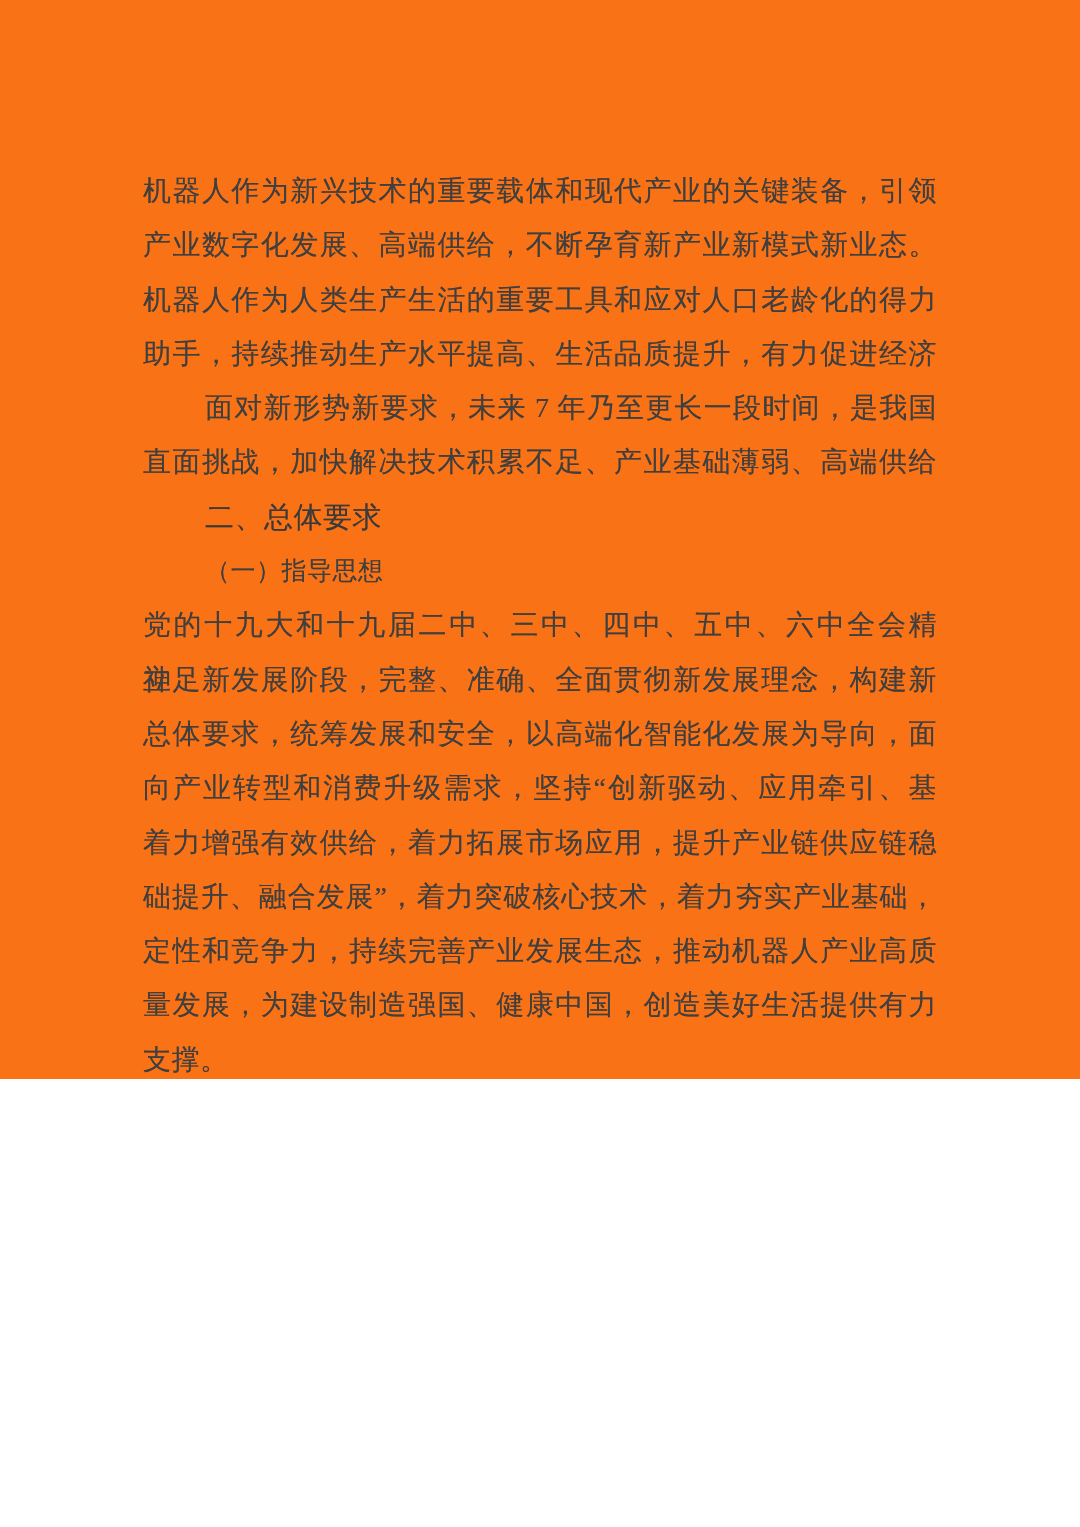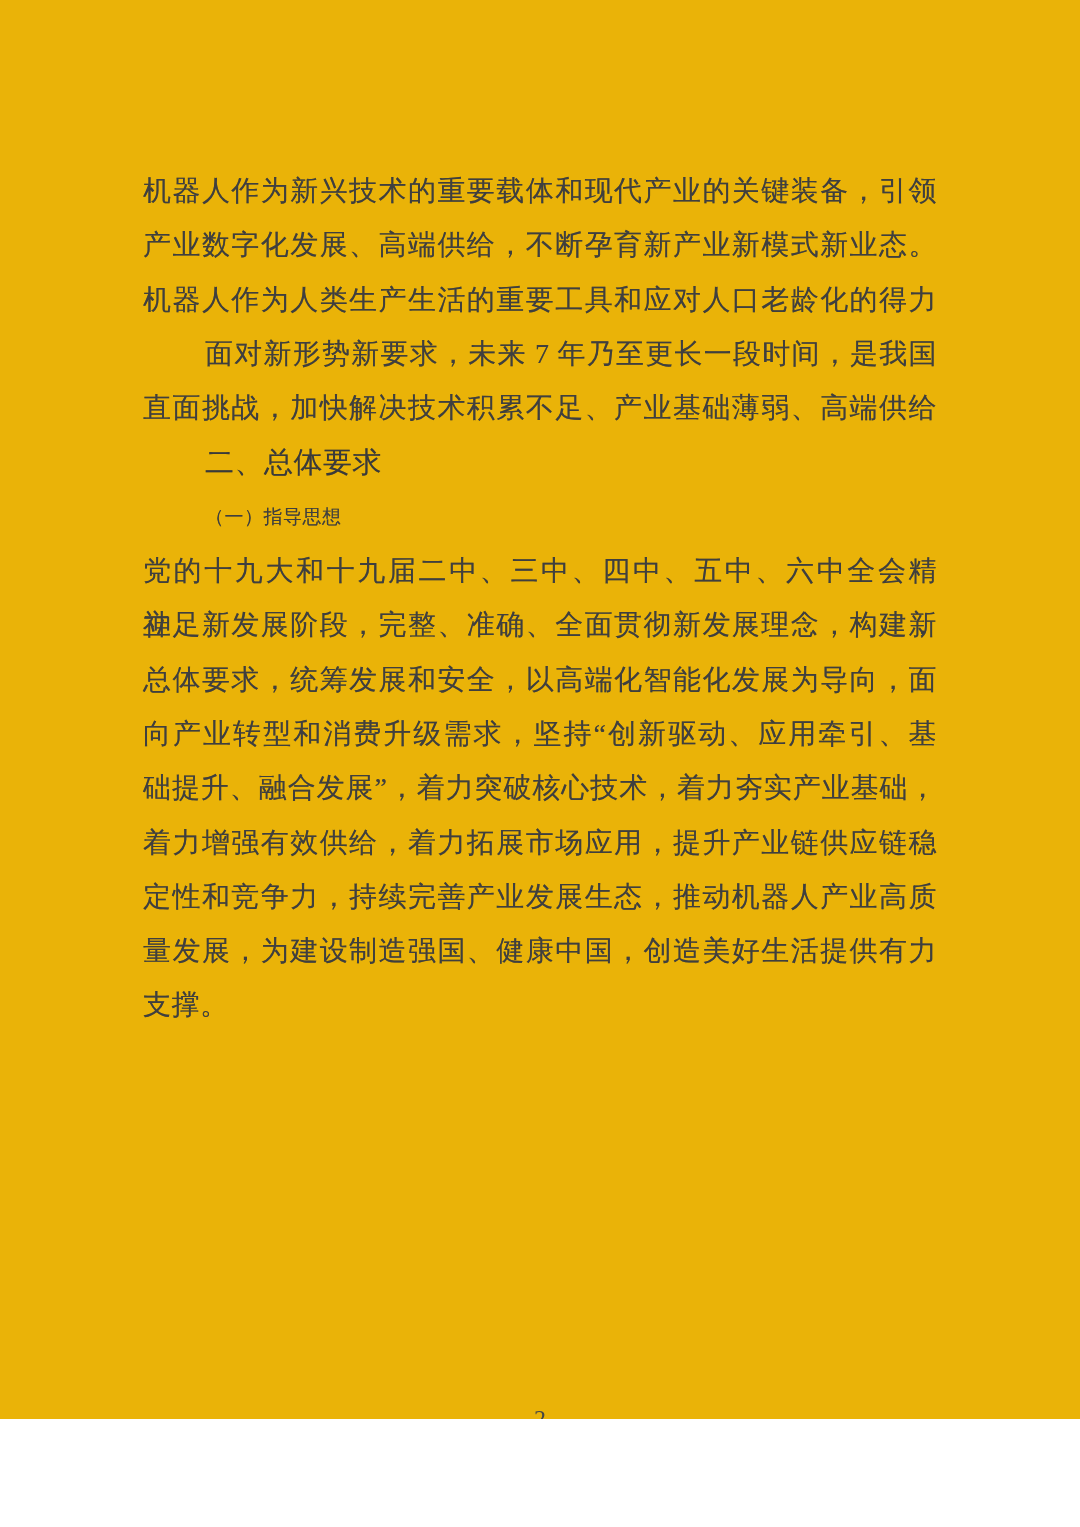--- a/index.html
+++ b/index.html
@@ -3,22 +3,22 @@
 <meta charset="utf-8">
 <style>
   html, body {
     margin: 0;
     padding: 0;
     background: #ffffff;
   }
   .page {
     position: relative;
     width: 1080px;
-    height: 1419px;
-    background: #eab308;
+    height: 1079px;
+    background: #f97316;
     overflow: hidden;
     font-family: "Liberation Serif", "DejaVu Serif", serif;
     color: #3f3f3f;
   }
   .content {
     position: absolute;
     left: 143px;
     top: 164px;
     width: 794px;
   }
@@ -39,21 +39,21 @@
     text-indent: 62px;
   }
   .line.heading {
     font-weight: normal;
     text-align-last: left;
     font-size: 29px;
     color: #3a3a3a;
   }
   .line.subheading {
     text-align-last: left;
-    font-size: 19px;
+    font-size: 25px;
   }
   .page-number {
     position: absolute;
     left: 0;
     right: 0;
     top: 1405px;
     text-align: center;
     font-size: 24px;
     color: #454545;
   }
@@ -61,38 +61,39 @@
 </head>
 <body>
 
 <div class="page">
   <div class="content">
 
     <div>
       <div class="line">机器人作为新兴技术的重要载体和现代产业的关键装备，引领</div>
       <div class="line">产业数字化发展、高端供给，不断孕育新产业新模式新业态。</div>
       <div class="line">机器人作为人类生产生活的重要工具和应对人口老龄化的得力</div>
+      <div class="line">助手，持续推动生产水平提高、生活品质提升，有力促进经济</div>
     </div>
 
     <div>
       <div class="line indent">面对新形势新要求，未来 7 年乃至更长一段时间，是我国</div>
       <div class="line">直面挑战，加快解决技术积累不足、产业基础薄弱、高端供给</div>
     </div>
 
     <div class="line heading indent">二、总体要求</div>
 
     <div class="line subheading indent">（一）指导思想</div>
 
     <div>
       <div class="line">党的十九大和十九届二中、三中、四中、五中、六中全会精神，</div>
       <div class="line">立足新发展阶段，完整、准确、全面贯彻新发展理念，构建新</div>
       <div class="line">总体要求，统筹发展和安全，以高端化智能化发展为导向，面</div>
       <div class="line">向产业转型和消费升级需求，坚持“创新驱动、应用牵引、基</div>
+      <div class="line">着力增强有效供给，着力拓展市场应用，提升产业链供应链稳</div>
       <div class="line">础提升、融合发展”，着力突破核心技术，着力夯实产业基础，</div>
-      <div class="line">着力增强有效供给，着力拓展市场应用，提升产业链供应链稳</div>
       <div class="line">定性和竞争力，持续完善产业发展生态，推动机器人产业高质</div>
       <div class="line">量发展，为建设制造强国、健康中国，创造美好生活提供有力</div>
       <div class="line end">支撑。</div>
     </div>
 
   </div>
 
   <div class="page-number">2</div>
 </div>
 

